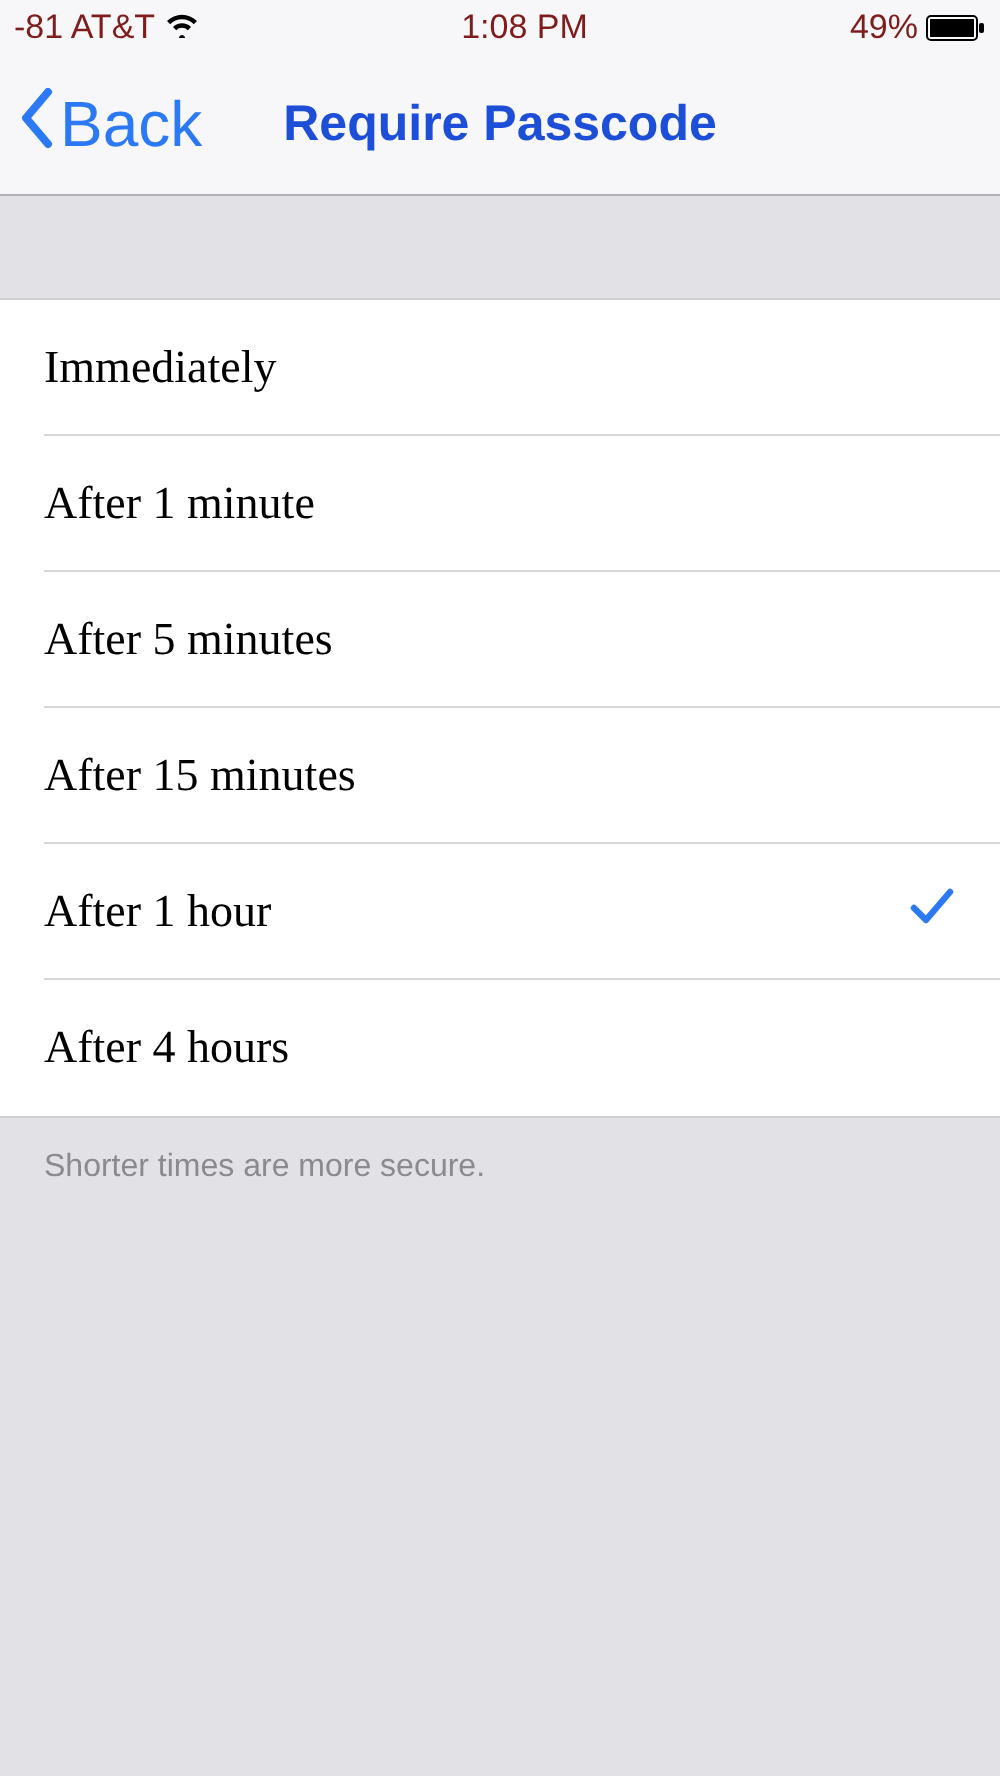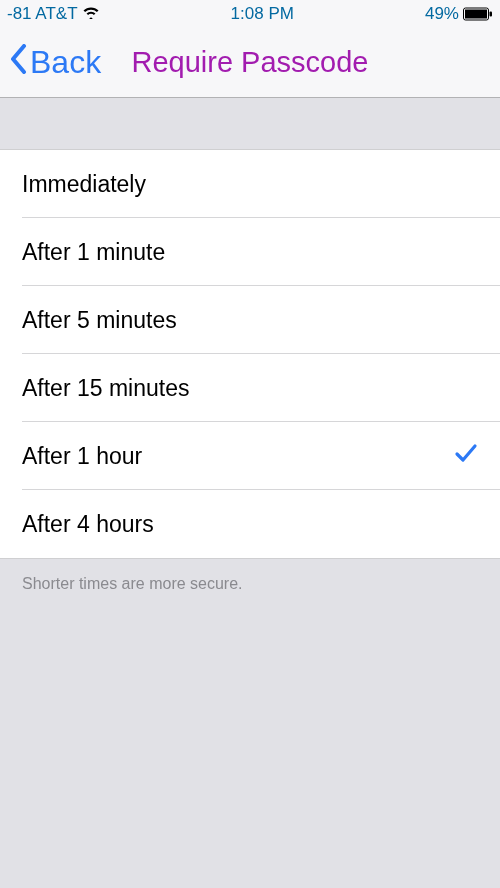--- a/index.html
+++ b/index.html
@@ -15,21 +15,21 @@
       overflow: hidden;
     }
     .status-bar {
       height: 28px;
       background: #f7f7f9;
       display: flex;
       align-items: center;
       justify-content: space-between;
       padding: 0 7px;
       font-size: 17px;
-      color: #0369a1;
+      color: #7f1d1d;
     }
     .status-left {
       display: flex;
       align-items: center;
       gap: 4px;
     }
     .status-right {
       display: flex;
       align-items: center;
       gap: 4px;
@@ -66,42 +66,43 @@
       width: 18px;
       height: 30px;
     }
     .back-text {
       margin-left: 2px;
     }
     .nav-title {
       position: absolute;
       left: 50%;
       transform: translateX(-50%);
-      font-size: 29px;
-      font-weight: 400;
-      color: #a21caf;
+      font-size: 25px;
+      font-weight: 700;
+      color: #1d4ed8;
     }
     .spacer {
       height: 52px;
       background: #e1e1e6;
       border-bottom: 1px solid #cfcfd1;
     }
     .list {
       background: #fff;
     }
     .list-item {
       height: 68px;
       display: flex;
       align-items: center;
       justify-content: space-between;
       padding: 0 22px;
       font-size: 23px;
       color: #000;
       cursor: pointer;
       position: relative;
+      font-family: Liberation Serif, serif;
     }
     .list-item:not(:last-child)::after {
       content: "";
       position: absolute;
       bottom: 0;
       left: 22px;
       right: 0;
       height: 1px;
       background: #d6d6d8;
     }

